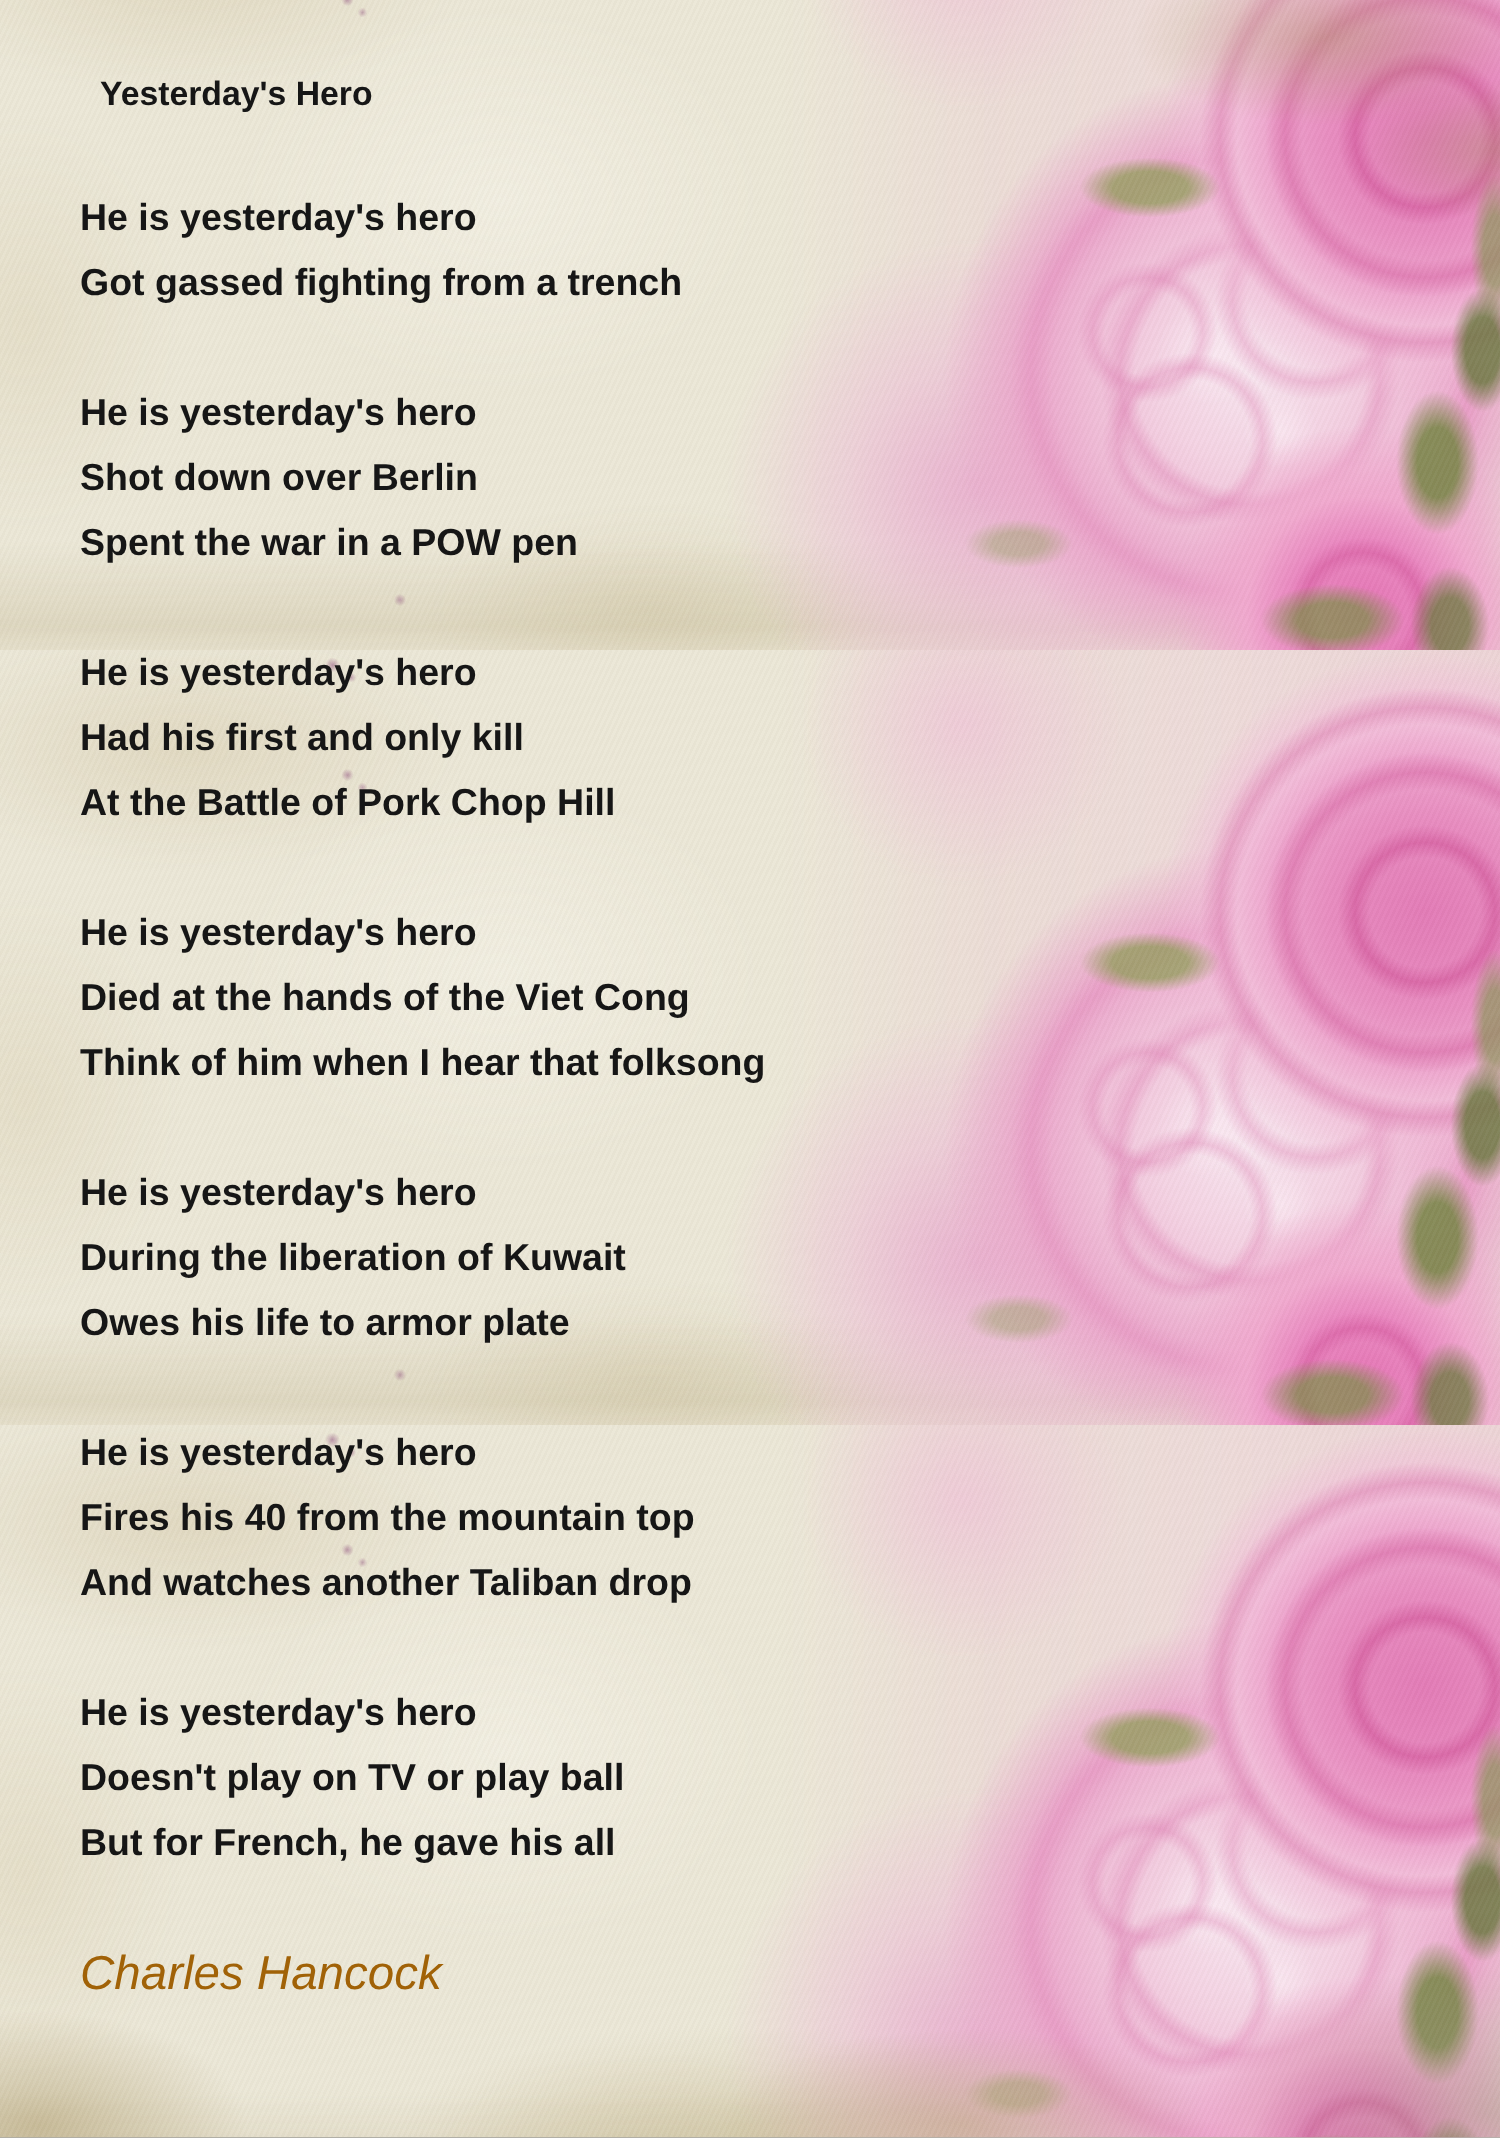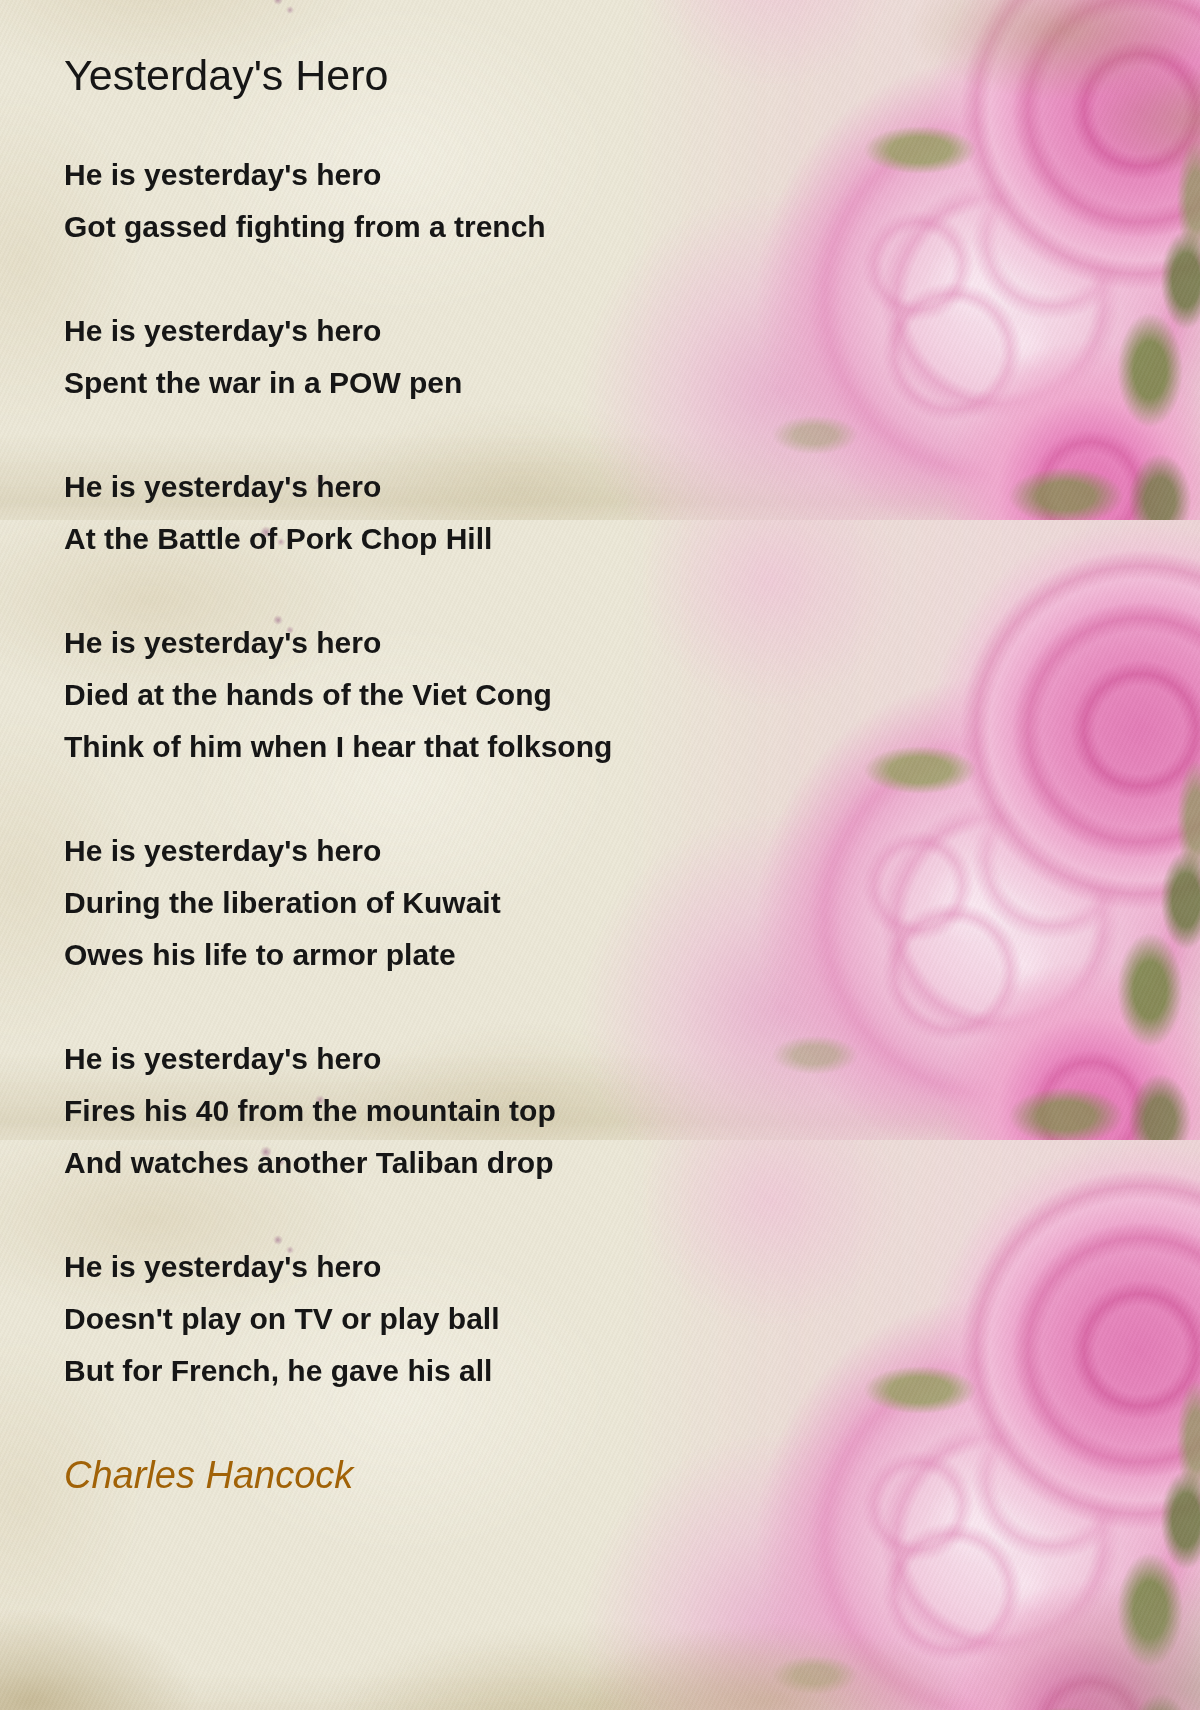--- a/index.html
+++ b/index.html
@@ -73,22 +73,22 @@
       radial-gradient(ellipse 240px 130px at 30px 1700px,  rgba(168,148,98,.50),  rgba(168,148,98,0) 70%),
       radial-gradient(ellipse 280px 110px at 770px 1700px, rgba(178,158,108,.42), rgba(178,158,108,0) 70%),
       radial-gradient(ellipse 220px 100px at 1060px 30px,  rgba(172,152,102,.45), rgba(172,152,102,0) 70%),
       radial-gradient(ellipse 320px 170px at 1190px 1690px,rgba(158,155,125,.45), rgba(158,155,125,0) 70%),
       radial-gradient(ellipse 150px 80px at 1195px 120px,  rgba(165,145,95,.35),  rgba(165,145,95,0) 70%),
       radial-gradient(ellipse 400px 120px at 600px 1705px, rgba(185,168,120,.30), rgba(185,168,120,0) 70%);
   }
   
   .poem{position:absolute;left:64px;top:53px;color:#161616;}
   .title{
-    margin:0 0 52px 0;
-    font-size:43px;font-weight:normal;
+    margin:0 0 52px 16px;
+    font-size:27px;font-weight:bold;
     line-height:44px;height:44px;white-space:nowrap;
   }
   .stanza{margin:0 16px 52px 0;}
   .line{
     font-size:30px;font-weight:bold;
     line-height:52px;white-space:nowrap;
   }
   .author{
     margin-top:6px;
     font-size:38px;font-style:italic;font-weight:normal;
@@ -105,25 +105,27 @@
   <div class="poem">
     <h1 class="title">Yesterday's Hero</h1>
 
     <div class="stanza">
       <div class="line">He is yesterday's hero</div>
       <div class="line">Got gassed fighting from a trench</div>
     </div>
 
     <div class="stanza">
       <div class="line">He is yesterday's hero</div>
+      <div class="line">Shot down over Berlin</div>
       <div class="line">Spent the war in a POW pen</div>
     </div>
 
     <div class="stanza">
       <div class="line">He is yesterday's hero</div>
+      <div class="line">Had his first and only kill</div>
       <div class="line">At the Battle of Pork Chop Hill</div>
     </div>
 
     <div class="stanza">
       <div class="line">He is yesterday's hero</div>
       <div class="line">Died at the hands of the Viet Cong</div>
       <div class="line">Think of him when I hear that folksong</div>
     </div>
 
     <div class="stanza">

